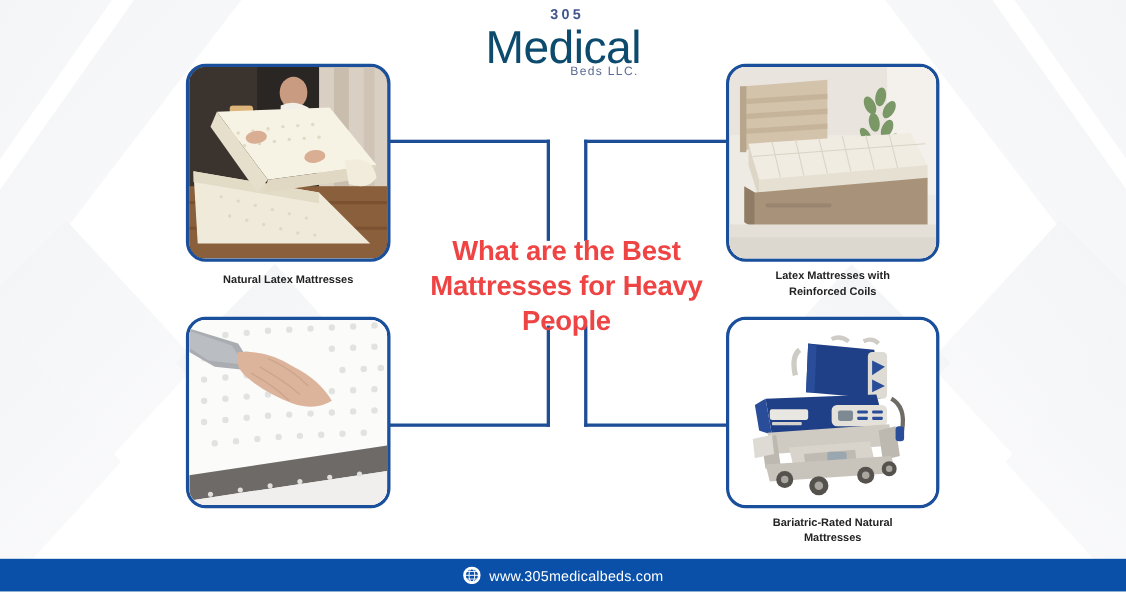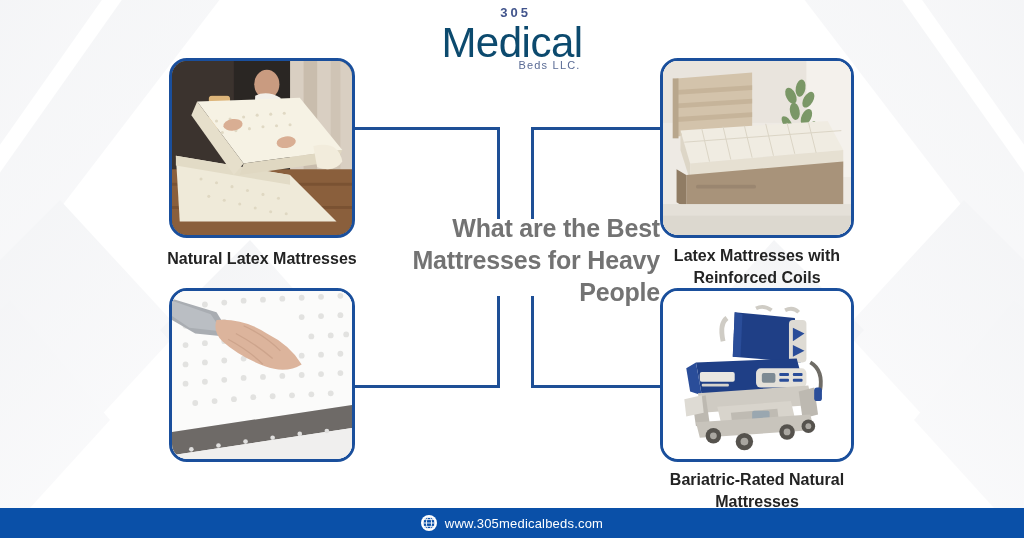--- a/index.html
+++ b/index.html
@@ -52,22 +52,22 @@
     color:#5a6b95;
     margin-top:-4px;
     padding-right:2px;
   }
 
   
   .center-title {
     position:absolute;
     left:370px; top:212px;
     width:290px;
-    text-align:right;
-    color:#737373;
+    text-align:center;
+    color:#ef4444;
     font-size:25px;
     font-weight:bold;
     line-height:1.28;
     letter-spacing:-0.2px;
   }
 
   
   .card {
     position:absolute;
     border:3px solid #1a4f9c;
@@ -79,21 +79,21 @@
 
   .card-tl { left:169px; top:58px;  width:186px; height:180px; }
   .card-tr { left:660px; top:58px;  width:194px; height:180px; }
   .card-bl { left:169px; top:288px; width:186px; height:174px; }
   .card-br { left:660px; top:288px; width:194px; height:174px; }
 
   
   .caption {
     position:absolute;
     text-align:center;
-    font-size:16px;
+    font-size:10px;
     font-weight:bold;
     color:#232323;
     line-height:1.35;
     width:260px;
   }
   .cap-tl { left:132px; top:248px; }
   .cap-tr { left:627px; top:245px; }
   .cap-bl { left:135px; top:469px; }
   .cap-br { left:627px; top:469px; }
 

